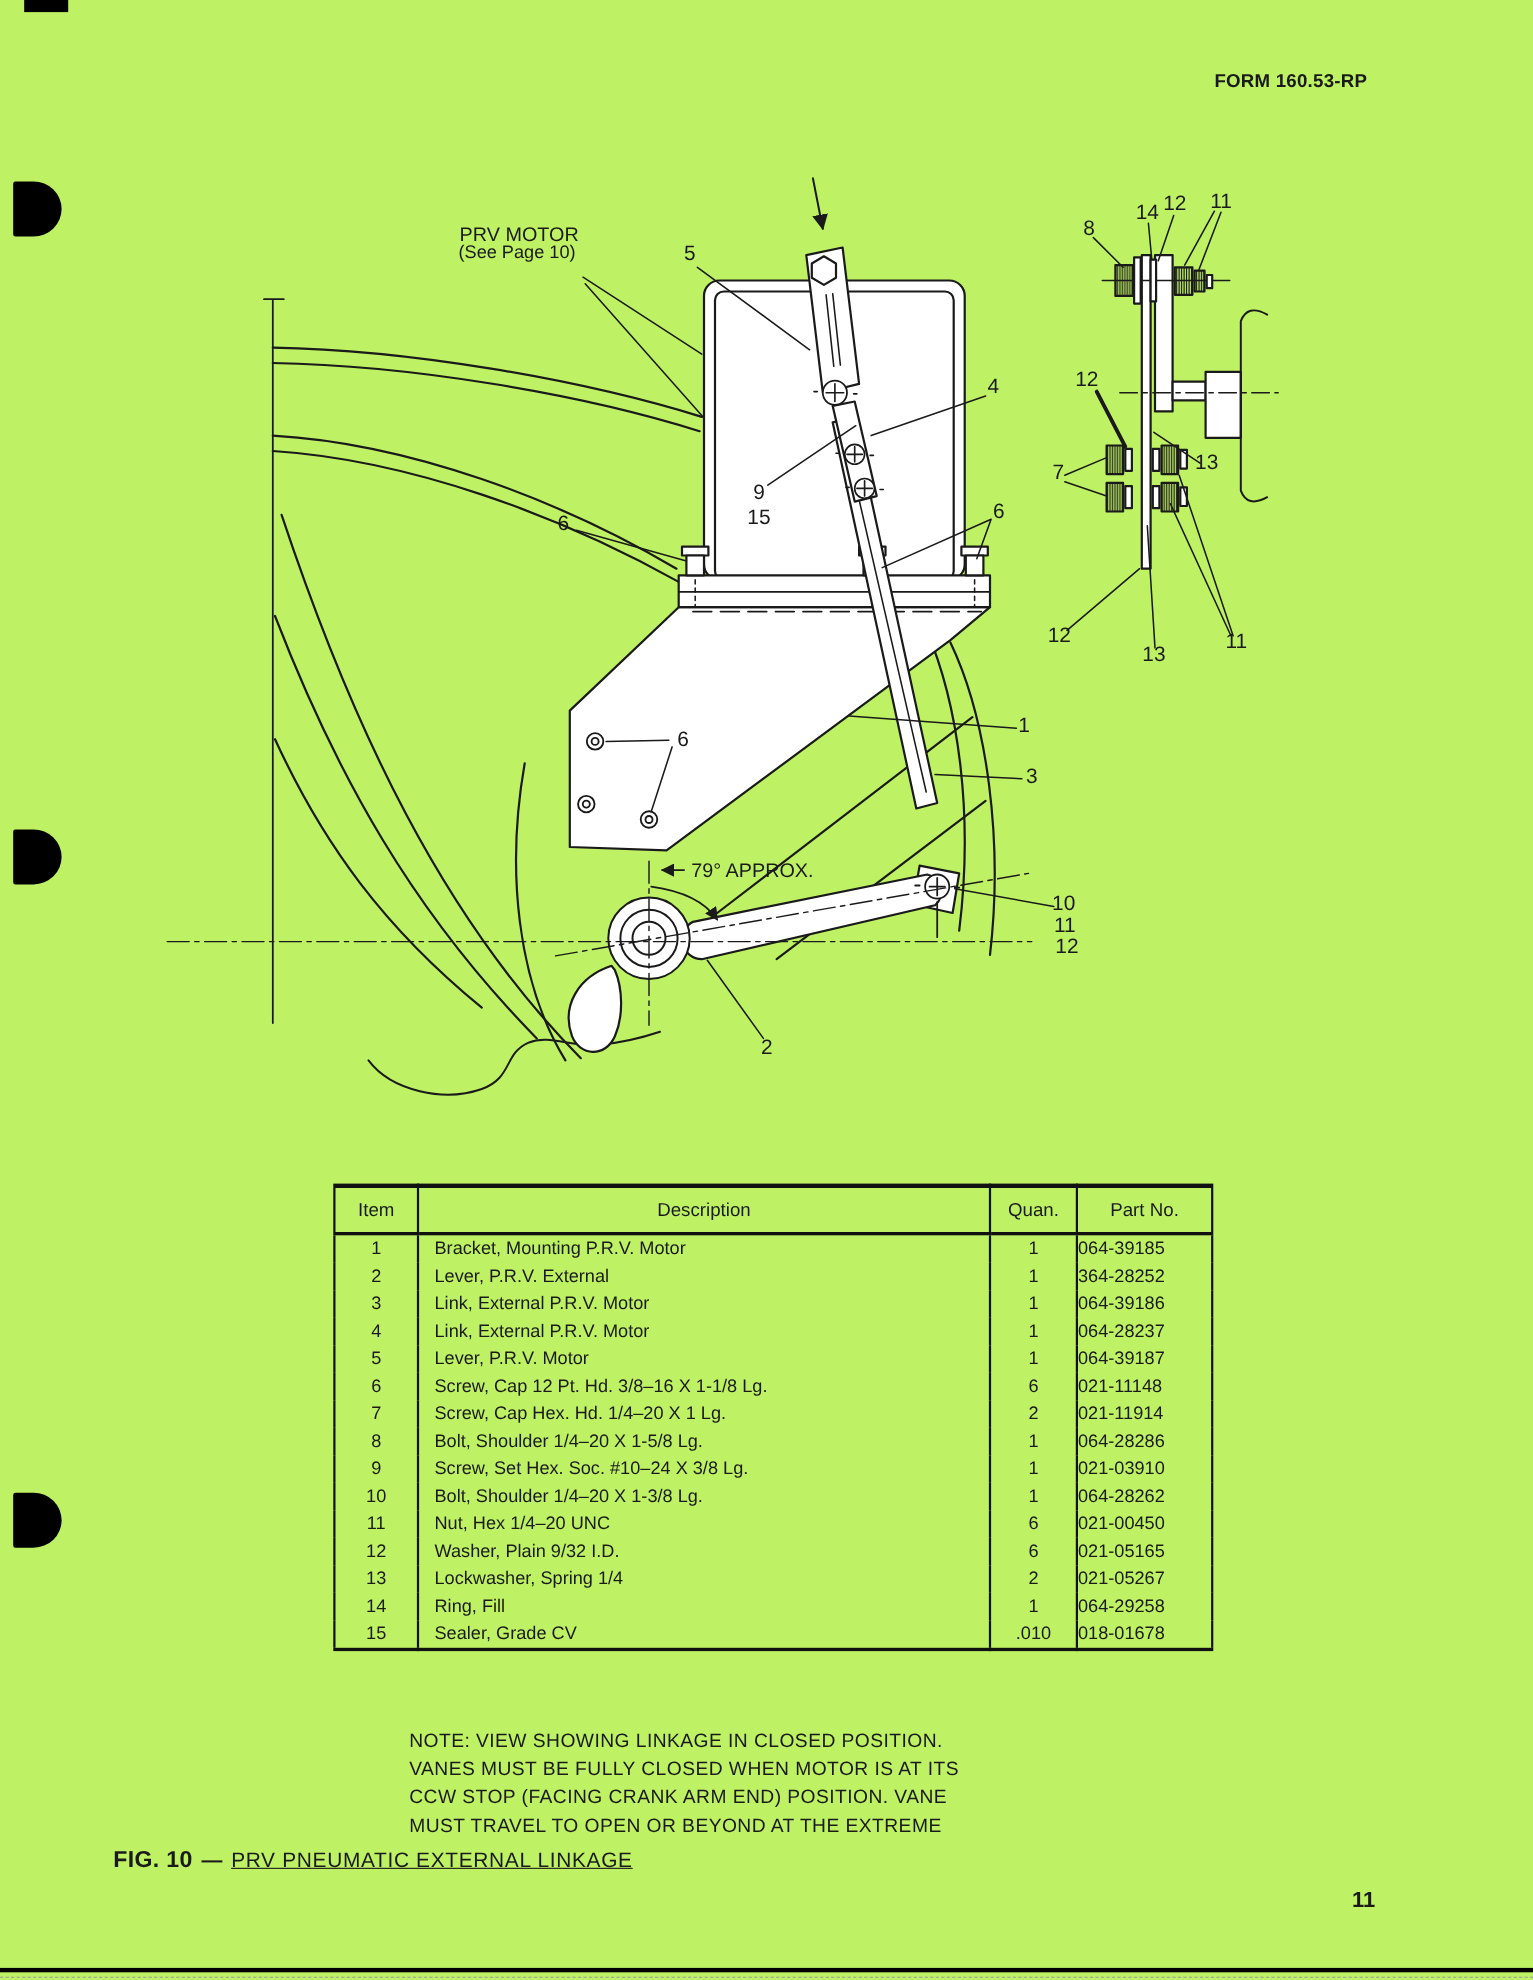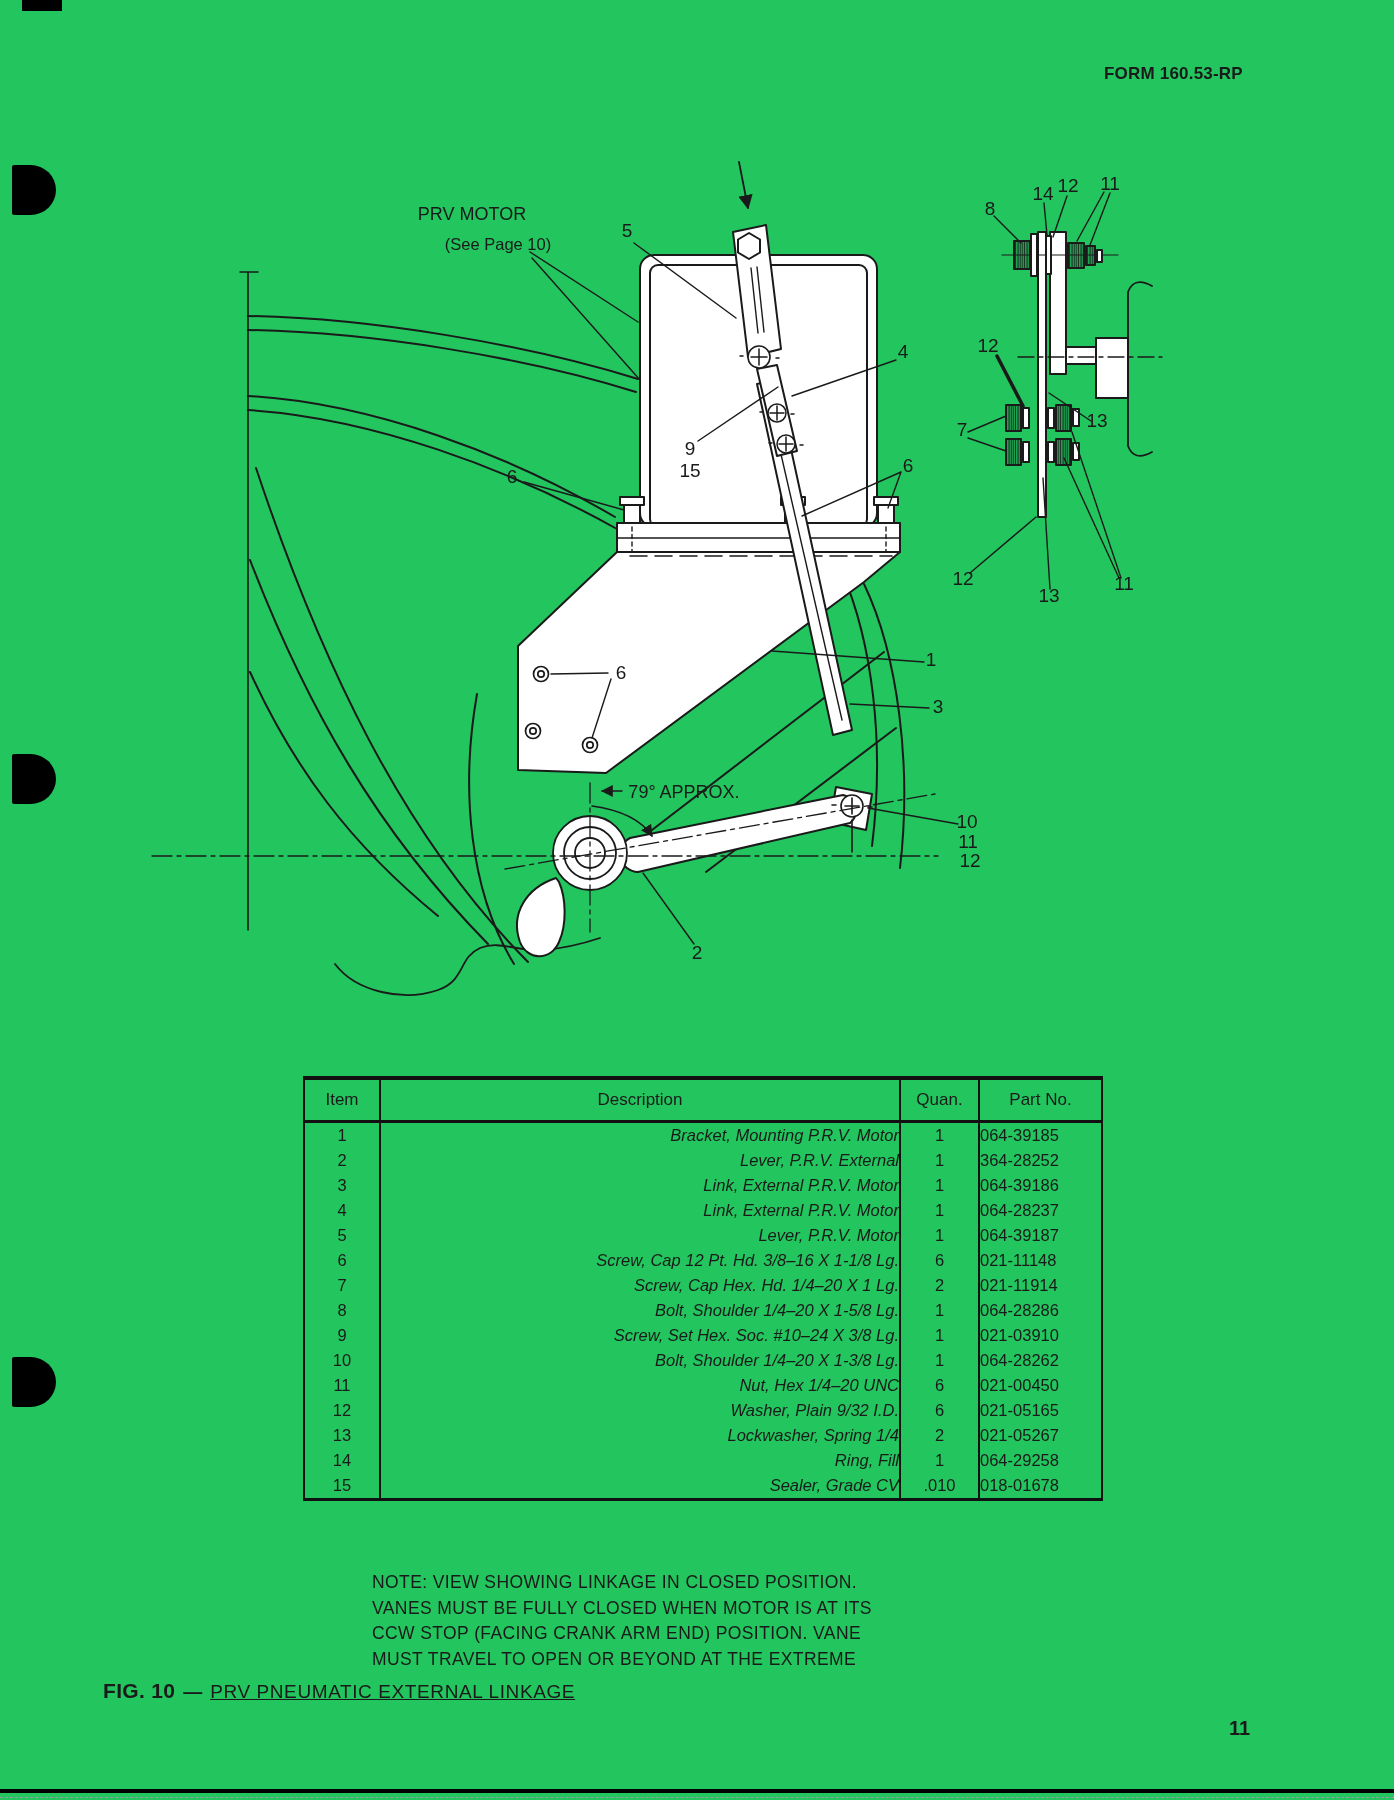--- a/index.html
+++ b/index.html
@@ -1,35 +1,35 @@
 <!DOCTYPE html>
 <html><head>
 <meta charset="utf-8">
 <style>
   html,body{margin:0;padding:0;background:#fff;}
   body{width:1394px;height:1800px;position:relative;font-family:"Liberation Sans",sans-serif;color:#1a1a1a;overflow:hidden;}
-  .page{position:absolute;inset:0;background:#22c55e;}
+  .page{position:absolute;inset:0;background:#bef264;}
   .form-number{position:absolute;left:1104px;top:64px;font-size:17px;font-weight:bold;letter-spacing:.2px;}
   
   .mark{position:absolute;background:#000;}
   .mark-top{left:22px;top:0;width:40px;height:11px;}
   .blob{left:12px;width:44px;height:50px;border-radius:2px 58% 58% 2px / 2px 50% 50% 2px;}
   
   svg.diagram{position:absolute;left:0;top:0;}
   .callout{position:absolute;transform:translate(-50%,-50%);font-size:19px;white-space:nowrap;color:#1a1a1a;}
   .callout.lab{font-size:18px;}
   .callout.lab2{font-size:16.5px;}
   
   table.parts{position:absolute;left:259px;top:1076px;width:798px;border-collapse:collapse;table-layout:fixed;
     border-top:4px solid #111;border-bottom:3px solid #111;border-left:2px solid #111;border-right:2px solid #111;margin-left:44px;}
   table.parts th{height:38px;font-weight:normal;font-size:17px;border-bottom:3px solid #111;}
   table.parts td{height:25px;line-height:25px;font-size:16.5px;padding:0;}
   table.parts th+th, table.parts td+td{border-left:2px solid #111;}
   table.parts td:nth-child(1){text-align:center;}
-  table.parts td:nth-child(2){text-align:right;padding-left:14px;font-style:italic;}
+  table.parts td:nth-child(2){text-align:left;padding-left:14px;}
   table.parts td:nth-child(3){text-align:center;}
   table.parts td:nth-child(4){text-align:left;}
   
   .note{position:absolute;left:372px;top:1522px;font-size:17.5px;line-height:25.5px;letter-spacing:.4px;margin-top:48px;}
   
   .caption{position:absolute;left:103px;top:1679px;white-space:nowrap;}
   .caption .figlab{font-size:21px;font-weight:bold;letter-spacing:.3px;}
   .caption .figdash{font-size:19px;font-weight:bold;margin:0 8px;}
   .caption .figtitle{font-size:19px;font-weight:500;letter-spacing:.6px;text-decoration:underline;}
   .pagenum{position:absolute;left:1229px;top:1717px;font-size:20px;font-weight:bold;}
@@ -211,21 +211,21 @@
         <path d="M1091 421 L1049 393"></path>
         <path d="M970 573 L1036 517"></path>
         <path d="M1050 589 L1043 478"></path>
         <path d="M1119 578 L1064 458 M1121 578 L1072 432"></path>
       </g>
     </g>
   </svg>
 
   <div id="callouts">
       <span class="callout lab" style="left: 472px; top: 214px;">PRV MOTOR</span>
-      <span class="callout lab2" style="left: 470px; top: 244px; margin-left: 28px;">(See Page 10)</span>
+      <span class="callout lab2" style="left: 470px; top: 230px;">(See Page 10)</span>
       <span class="callout lab" style="left: 684px; top: 792px;">79° APPROX.</span>
       <span class="callout" style="left: 627px; top: 231px;">5</span>
       <span class="callout" style="left: 903px; top: 352px;">4</span>
       <span class="callout" style="left: 690px; top: 449px;">9</span>
       <span class="callout" style="left: 690px; top: 471px;">15</span>
       <span class="callout" style="left: 512px; top: 477px;">6</span>
       <span class="callout" style="left: 908px; top: 466px;">6</span>
       <span class="callout" style="left: 621px; top: 673px;">6</span>
       <span class="callout" style="left: 931px; top: 660px;">1</span>
       <span class="callout" style="left: 938px; top: 707px;">3</span>

